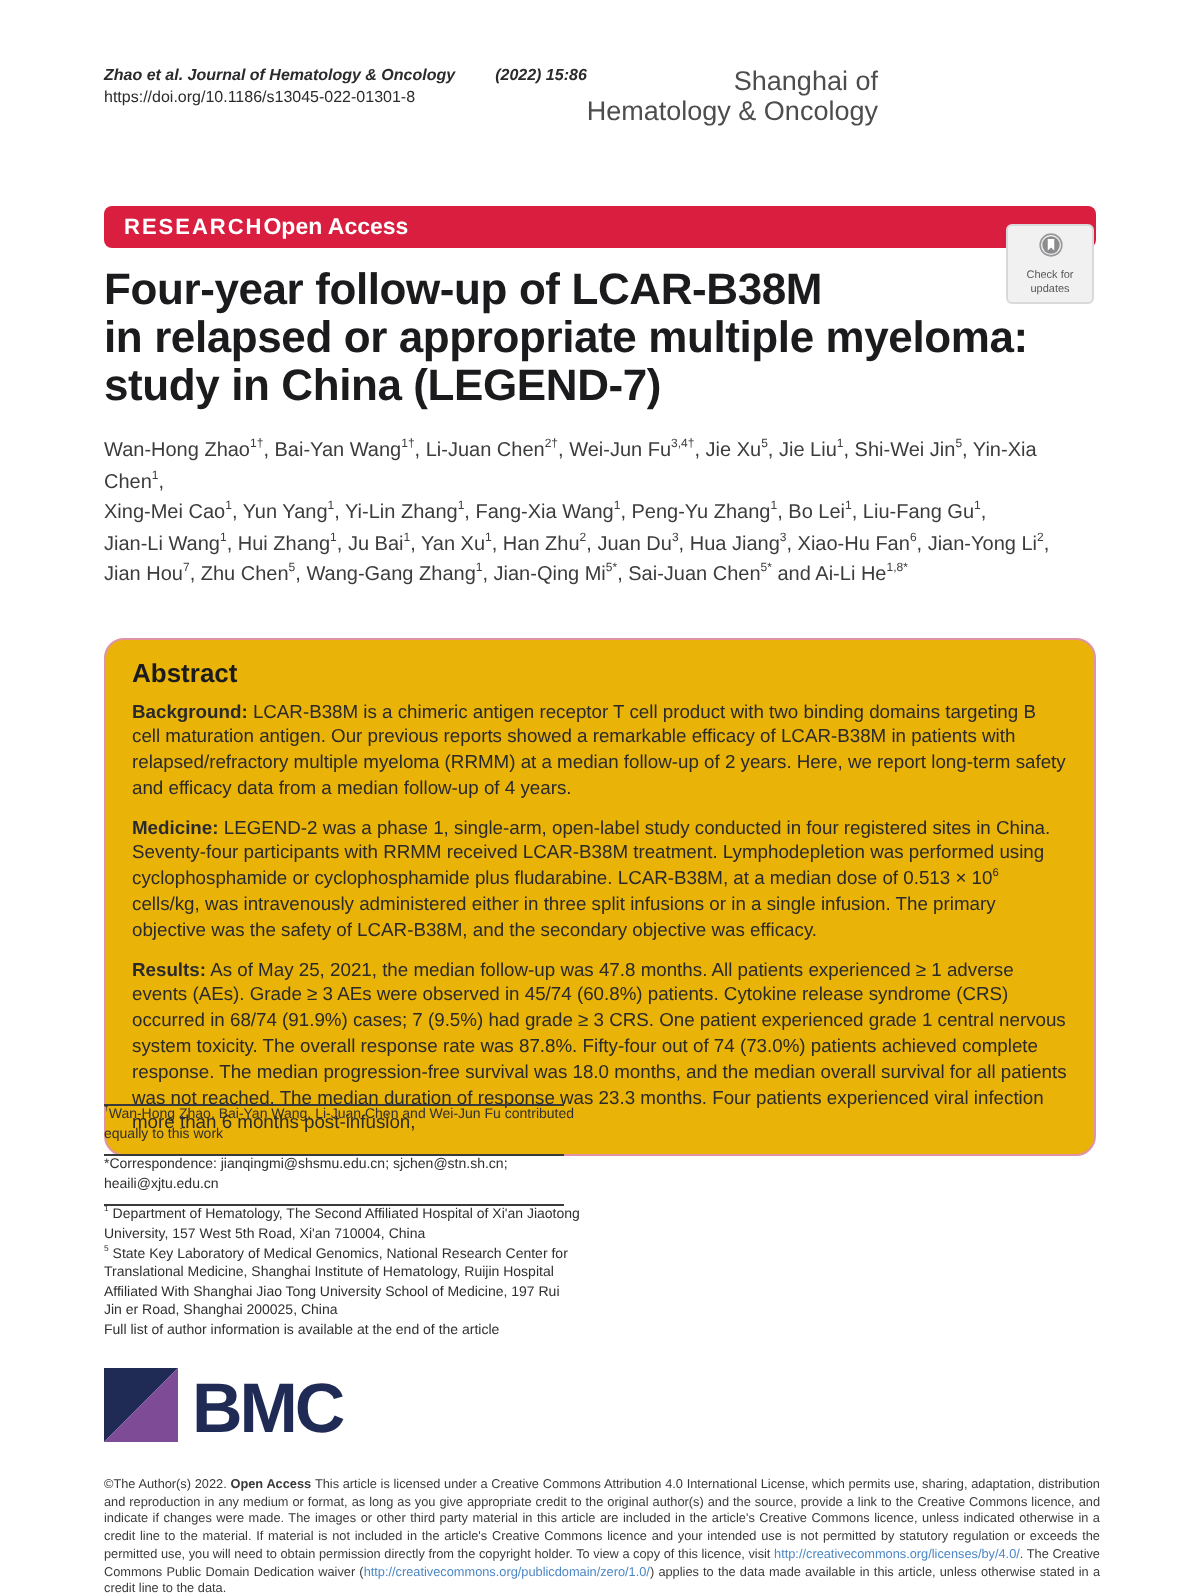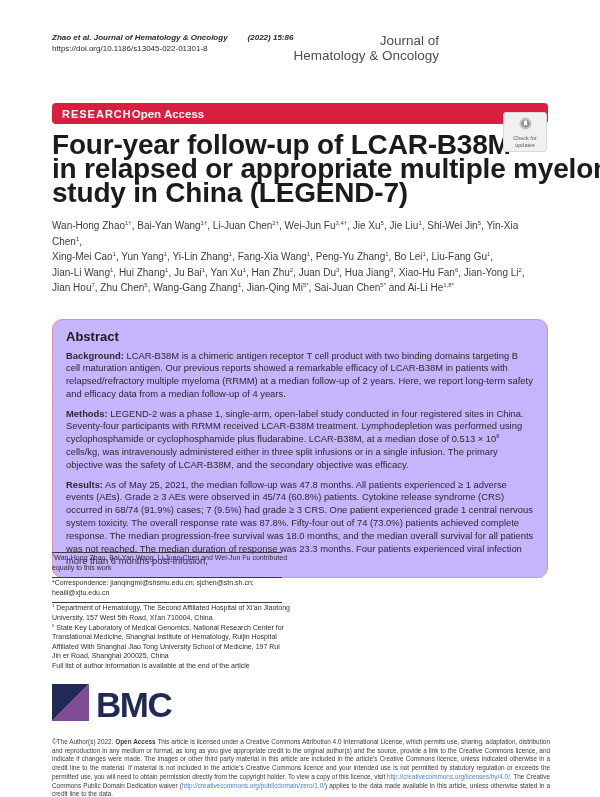--- a/index.html
+++ b/index.html
@@ -17,36 +17,36 @@
   .journal-name{text-align:right;font-size:13.5px;line-height:15px;color:#4d4d4f;margin-top:1px;}
   
   .banner{
     margin-top:40px;height:21px;background:#d91e3f;border-radius:4px;
     display:flex;justify-content:flex-start;align-items:center;
     padding:0 10px;color:#fff;font-weight:700;
   }
   .banner .research{font-size:11px;letter-spacing:1px;}
   .banner .open-access{font-size:11.5px;}
   
-  .title{margin:9px 0 0;font-size:28px;line-height:24px;font-weight:700;color:#1b1b1d;letter-spacing:-0.2px;}
+  .title{margin:9px 0 0;font-size:22px;line-height:24px;font-weight:700;color:#1b1b1d;letter-spacing:-0.2px;}
   .title div{white-space:nowrap;}
   
   .check-badge{
     position:absolute;top:112px;right:53px;width:42px;
     background:#f1f1f2;border:1px solid #d9d9db;border-radius:3px;
     text-align:center;padding:3px 0 3px;
   }
   .cb-text{font-size:5.5px;line-height:6.5px;color:#58585a;margin-top:1px;}
   
   .authors{margin-top:13px;font-size:10px;line-height:15.5px;color:#3c3c3e;}
   sup{font-size:60%;line-height:0;}
   
   .abstract-box{
     margin-top:23px;border:1px solid #df93a7;border-radius:10px;
-    padding:8px 13px 2px;background:#c4b5fd;
+    padding:8px 13px 2px;background:#eab308;
   }
   .abs-heading{font-size:13px;font-weight:700;margin:1px 0 6px;color:#1b1b1d;}
   .abstract-box p{margin:0 0 7px;font-size:9.4px;line-height:12.8px;color:#2a2a2c;}
   .lead{font-weight:700;}
   
   .footnotes{position:absolute;left:52px;top:552px;width:238px;font-size:7px;line-height:9.6px;color:#2f2f31;}
   .rule{height:1px;background:#3a3a3c;width:230px;margin:0 0 2px;}
   .fn-sec{margin-bottom:5px;}
   .fn-sec div{margin:0;}
   
@@ -63,21 +63,21 @@
 <div class="page">
 
   <div class="header">
     <div class="header-left">
       <div>
         <span class="cite-it">Zhao et al. Journal of Hematology &amp; Oncology</span><span class="cite-ref">(2022) 15:86</span>
       </div>
       <div class="doi">https://doi.org/10.1186/s13045-022-01301-8</div>
     </div>
     <div class="journal-name">
-      <div>Journal of</div>
+      <div>Shanghai of</div>
       <div>Hematology &amp; Oncology</div>
     </div>
   </div>
 
   <div class="banner">
     <span class="research">RESEARCH</span>
     <span class="open-access">Open Access</span>
   </div>
 
   <h1 class="title">
@@ -107,21 +107,21 @@
     <div>Jian Hou<sup>7</sup>, Zhu Chen<sup>5</sup>, Wang-Gang Zhang<sup>1</sup>, Jian-Qing Mi<sup>5*</sup>, Sai-Juan Chen<sup>5*</sup> and Ai-Li He<sup>1,8*</sup></div>
   </div>
 
   <div class="abstract-box">
     <div class="abs-heading">Abstract</div>
     <p>
       <span class="lead">Background:</span>
       <span>LCAR-B38M is a chimeric antigen receptor T cell product with two binding domains targeting B cell maturation antigen. Our previous reports showed a remarkable efficacy of LCAR-B38M in patients with relapsed/refractory multiple myeloma (RRMM) at a median follow-up of 2 years. Here, we report long-term safety and efficacy data from a median follow-up of 4 years.</span>
     </p>
     <p>
-      <span class="lead">Methods:</span>
+      <span class="lead">Medicine:</span>
       <span>LEGEND-2 was a phase 1, single-arm, open-label study conducted in four registered sites in China. Seventy-four participants with RRMM received LCAR-B38M treatment. Lymphodepletion was performed using cyclophosphamide or cyclophosphamide plus fludarabine. LCAR-B38M, at a median dose of 0.513 × 10<sup>6</sup> cells/kg, was intravenously administered either in three split infusions or in a single infusion. The primary objective was the safety of LCAR-B38M, and the secondary objective was efficacy.</span>
     </p>
     <p>
       <span class="lead">Results:</span>
       <span>As of May 25, 2021, the median follow-up was 47.8 months. All patients experienced ≥ 1 adverse events (AEs). Grade ≥ 3 AEs were observed in 45/74 (60.8%) patients. Cytokine release syndrome (CRS) occurred in 68/74 (91.9%) cases; 7 (9.5%) had grade ≥ 3 CRS. One patient experienced grade 1 central nervous system toxicity. The overall response rate was 87.8%. Fifty-four out of 74 (73.0%) patients achieved complete response. The median progression-free survival was 18.0 months, and the median overall survival for all patients was not reached. The median duration of response was 23.3 months. Four patients experienced viral infection more than 6 months post-infusion,</span>
     </p>
   </div>
 
   <div class="footnotes">
     <div class="fn-sec">

